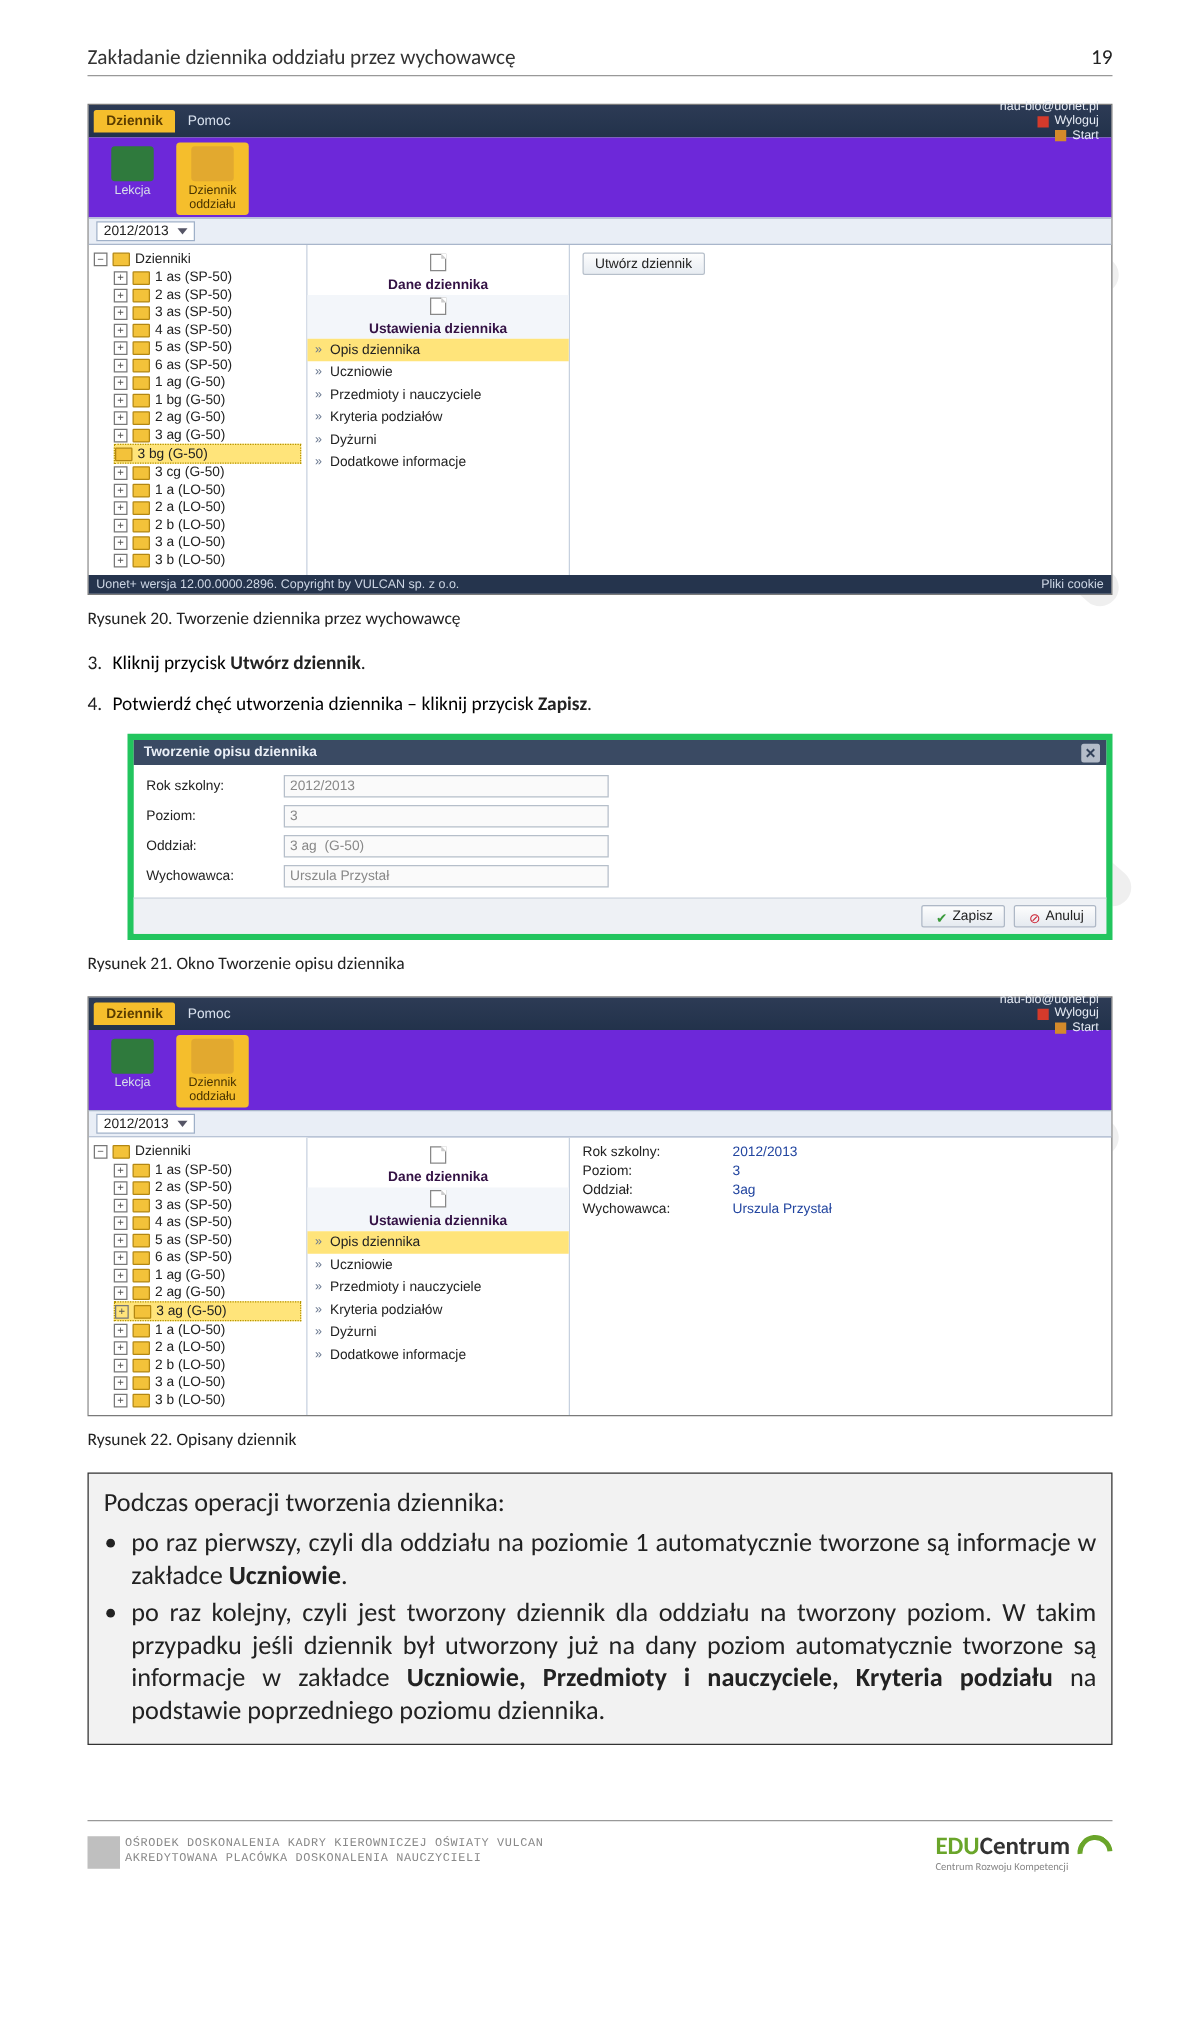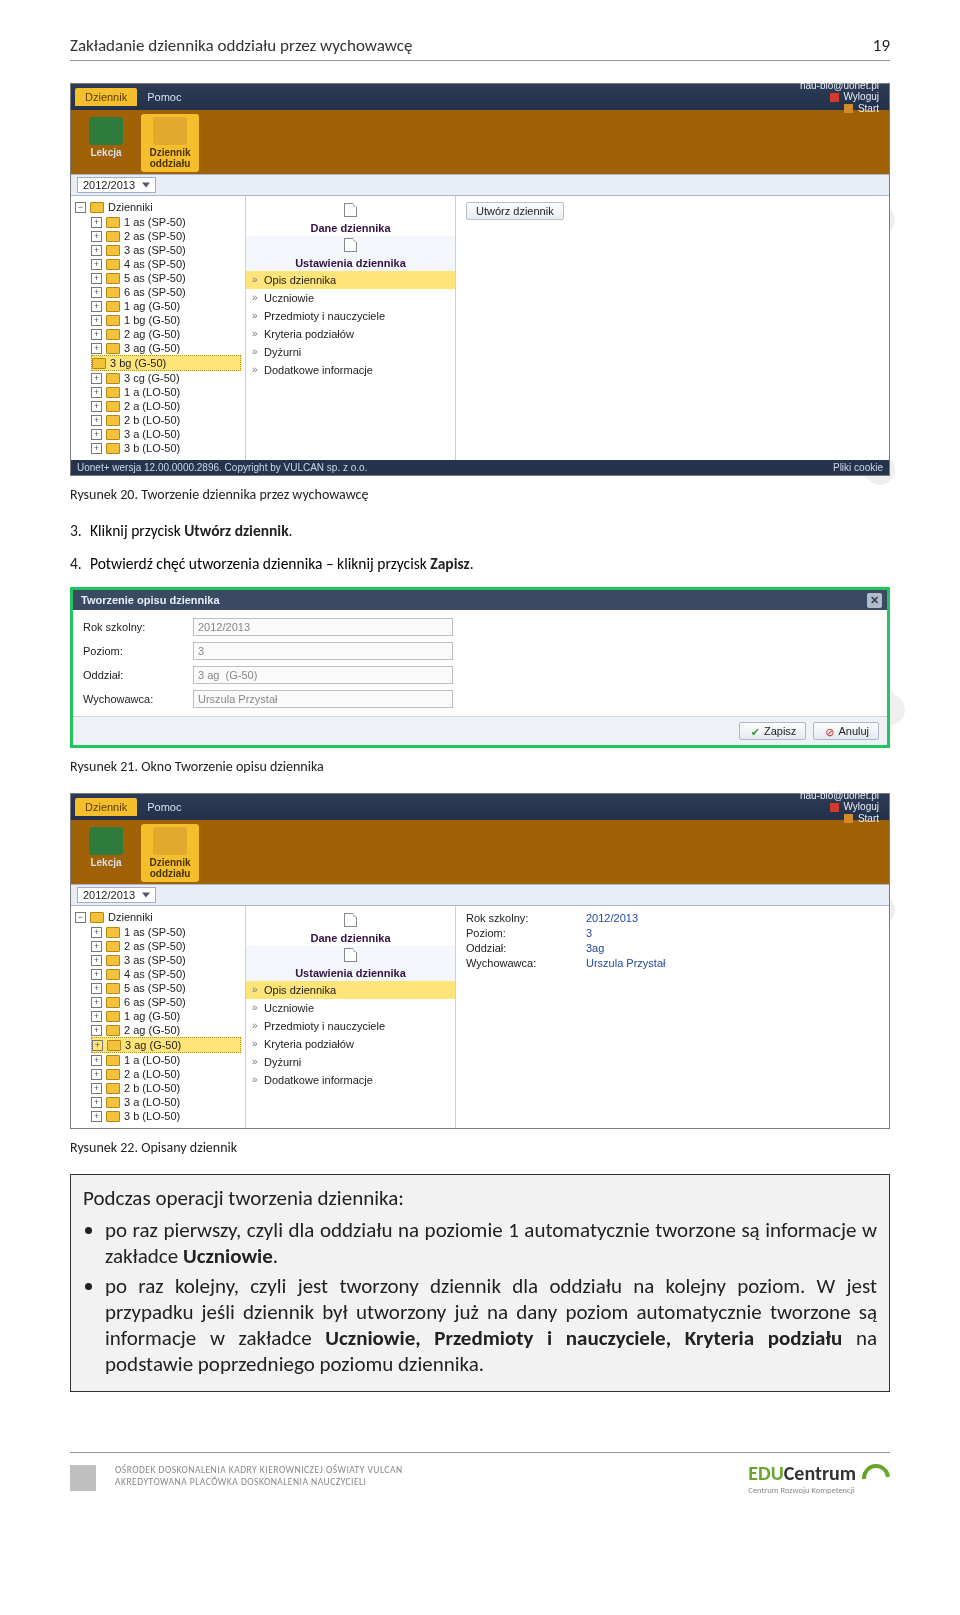--- a/index.html
+++ b/index.html
@@ -15,27 +15,27 @@
   
   .wm { position: absolute; right: 20px; top: 40px; width: 500px; height: 900px; opacity: .06; z-index: 0; pointer-events: none; }
   .wm svg { width: 100%; height: 100%; }
   .content { position: relative; z-index: 1; }
   .head-row { display: flex; justify-content: space-between; align-items: flex-end; border-bottom: 1px solid #999; padding-bottom: 4px; margin-bottom: 22px; }
   .head-title { font-size: 17px; color: #333; }
   .head-page { font-size: 17px; }
   
   .shot { border: 1px solid #7a7a7a; font-family: Tahoma, Arial, sans-serif; font-size: 11px; color: #222; background:#fff; margin-bottom: 10px; }
   .shot .topbar { background: linear-gradient(#2d3b55,#22324b); height: 26px; display:flex; align-items:center; }
-  .tab-dz { background:#f5be2c; color:#5b3d00; padding:3px 10px; font-weight:normal; border-radius:2px 2px 0 0; margin-left:4px; font-size:11px;}
+  .tab-dz { background:#f5be2c; color:#5b3d00; padding:3px 10px; font-weight:bold; border-radius:2px 2px 0 0; margin-left:4px; font-size:11px;}
   .tab-pm { color:#d8e1ee; padding:3px 10px; font-size:11px;}
   .top-right { margin-left:auto; text-align:right; padding:2px 10px; color:#e7ecf5; font-size:10px; line-height:1.15;}
   .top-right .row { display:flex; gap:5px; align-items:center; justify-content:flex-end;}
   .sq { width:9px; height:9px; display:inline-block;}
   .sq.red{background:#d43a2b;} .sq.home{background:#d48a2b;}
-  .ribbon { background:#a16207; display:flex; padding:4px 6px 2px 6px; gap:6px;font-weight:bold;}
+  .ribbon { background:#6d28d9; display:flex; padding:4px 6px 2px 6px; gap:6px;}
   .rbtn { width:58px; text-align:center; color:#d7dfeb; font-size:10px; padding:3px 0;}
   .rbtn .ic{width:34px;height:28px;margin:0 auto 2px auto;border-radius:3px;}
   .ic-green{background:#2f7a3d;} .ic-yel{background:#e2a92f;}
   .rbtn.sel{background:#f5be2c;color:#473200;border-radius:3px;}
   .subbar{background:#e9eef6;border-top:1px solid #a9b6cb;border-bottom:1px solid #a9b6cb;padding:2px 6px;}
   .yearsel{background:#fff;border:1px solid #9fb0c8;display:inline-flex;align-items:center;padding:1px 20px 1px 5px;position:relative;font-size:11px;}
   .yearsel::after{content:"";position:absolute;right:5px;top:50%;transform:translateY(-50%);border-left:4px solid transparent;border-right:4px solid transparent;border-top:5px solid #556;}
   .cols{display:flex;}
   .tree{width:175px;border-right:1px solid #c7d1df;padding:5px 4px;background:#fff;}
   .tree-root{display:flex;align-items:center;gap:4px;font-size:11px;margin-bottom:2px;}
@@ -51,21 +51,21 @@
   .mid ul{list-style:none;}
   .mid li{padding:3px 8px 3px 18px;font-size:11px;position:relative;}
   .mid li::before{content:"»";position:absolute;left:6px;color:#6a7890;font-size:10px;}
   .mid li.sel{background:#ffe47a;}
   .right{flex:1;padding:6px 10px;}
   .utw-btn{display:inline-block;border:1px solid #b6bfca;background:linear-gradient(#fdfdfd,#e7ecf2);padding:2px 9px;font-size:11px;border-radius:2px;cursor:pointer;}
   .kv{display:grid;grid-template-columns:120px 1fr;row-gap:3px;font-size:11px;}
   .kv .v{color:#2346a0;}
   .statusbar{background:#25344d;color:#cdd6e4;font-size:10px;padding:2px 6px;display:flex;justify-content:space-between;align-items:center;}
   
-  .dlg{border:3px solid #22c55e;font-family:Tahoma,Arial,sans-serif;font-size:11px;background:#fff;margin-bottom:10px;}
+  .dlg{border:5px solid #22c55e;font-family:Tahoma,Arial,sans-serif;font-size:11px;background:#fff;margin-bottom:10px;margin-left:32px;}
   .dlg-t{background:#3a4a63;color:#e9eef6;padding:4px 8px;font-weight:bold;position:relative;}
   .dlg-x{position:absolute;right:5px;top:3px;width:15px;height:15px;background:#b4bcc9;color:#32415a;font-size:11px;display:flex;align-items:center;justify-content:center;border-radius:2px;cursor:pointer;}
   .dlg-body{padding:8px 10px;display:grid;grid-template-columns:110px 1fr;row-gap:6px;align-items:center;}
   .dlg-body input{width:260px;padding:2px 4px;font-size:11px;border:1px solid #b6bfca;color:#888;background:#fafafa;}
   .dlg-ftr{background:#eef1f5;border-top:1px solid #cfd6e0;padding:5px 8px;text-align:right;}
   .btn{display:inline-flex;align-items:center;gap:4px;border:1px solid #aeb8c6;background:linear-gradient(#fdfdfd,#e5eaf0);padding:2px 9px;font-size:11px;border-radius:2px;margin-left:4px;cursor:pointer;}
   .btn .tick{width:11px;height:11px;}
   .btn .tick.ok::before{content:"✔";color:#3a9a3a;font-size:11px;}
   .btn .tick.no::before{content:"⊘";color:#c23;}
   
@@ -73,21 +73,21 @@
   .step{font-size:15.5px;margin:4px 0 14px 0;}
   .step .num{display:inline-block;width:20px;}
   .sc{color:#000;}
   .b{font-weight:600;}
   .note{border:1px solid #333;background:#f2f2f2;padding:10px 12px 10px 12px;font-size:21px;margin-top:6px;}
   .note p{margin-bottom:6px;}
   .note ul{padding-left:22px;}
   .note li{margin-bottom:4px;text-align:justify;}
   
   .footer{margin-top:60px;border-top:1px solid #999;padding-top:8px;display:flex;justify-content:space-between;align-items:center;}
-  .flogo-l{display:flex;gap:19px;align-items:flex-start;}
+  .flogo-l{display:flex;gap:4px;align-items:flex-start;font-family:Liberation Mono, monospace;}
   .flogo-l .mk{width:26px;height:26px;background:#bfbfbf;}
   .flogo-l .txt{font-size:9.5px;letter-spacing:.5px;color:#888;line-height:1.25;}
   .flogo-r{display:flex;align-items:center;gap:6px;}
   .flogo-r .edu{font-size:20px;font-weight:bold;color:#333;}
   .flogo-r .edu .g{color:#6aa52a;}
   .flogo-r .sub{font-size:8.5px;color:#888;}
   .arc{width:28px;height:28px;border:4px solid #6aa52a;border-right-color:transparent;border-bottom-color:transparent;border-radius:50%;transform:rotate(40deg);}
 </style>
 </head>
 <body>
@@ -417,21 +417,21 @@
     </div>
   </div>
 </div>
 
 <p class="fig-cap">Rysunek 22.  Opisany dziennik</p>
 
 <div class="note">
   <p>Podczas operacji tworzenia dziennika:</p>
   <ul>
     <li><span>po raz pierwszy, czyli dla oddziału na poziomie 1 automatycznie tworzone są informacje w zakładce </span><span class="b">Uczniowie</span><span>.</span></li>
-    <li><span>po raz kolejny, czyli jest tworzony dziennik dla oddziału na kolejny poziom. W jest przypadku jeśli dziennik był utworzony już na dany poziom automatycznie tworzone są informacje w zakładce </span><span class="b">Uczniowie, Przedmioty i nauczyciele, Kryteria podziału</span><span> na podstawie poprzedniego poziomu dziennika.</span></li>
+    <li><span>po raz kolejny, czyli jest tworzony dziennik dla oddziału na tworzony poziom. W takim przypadku jeśli dziennik był utworzony już na dany poziom automatycznie tworzone są informacje w zakładce </span><span class="b">Uczniowie, Przedmioty i nauczyciele, Kryteria podziału</span><span> na podstawie poprzedniego poziomu dziennika.</span></li>
   </ul>
 </div>
 
 <div class="footer">
   <div class="flogo-l">
     <div class="mk"></div>
     <div class="txt">
       <div>OŚRODEK DOSKONALENIA KADRY KIEROWNICZEJ OŚWIATY VULCAN</div>
       <div>AKREDYTOWANA PLACÓWKA DOSKONALENIA NAUCZYCIELI</div>
     </div>

